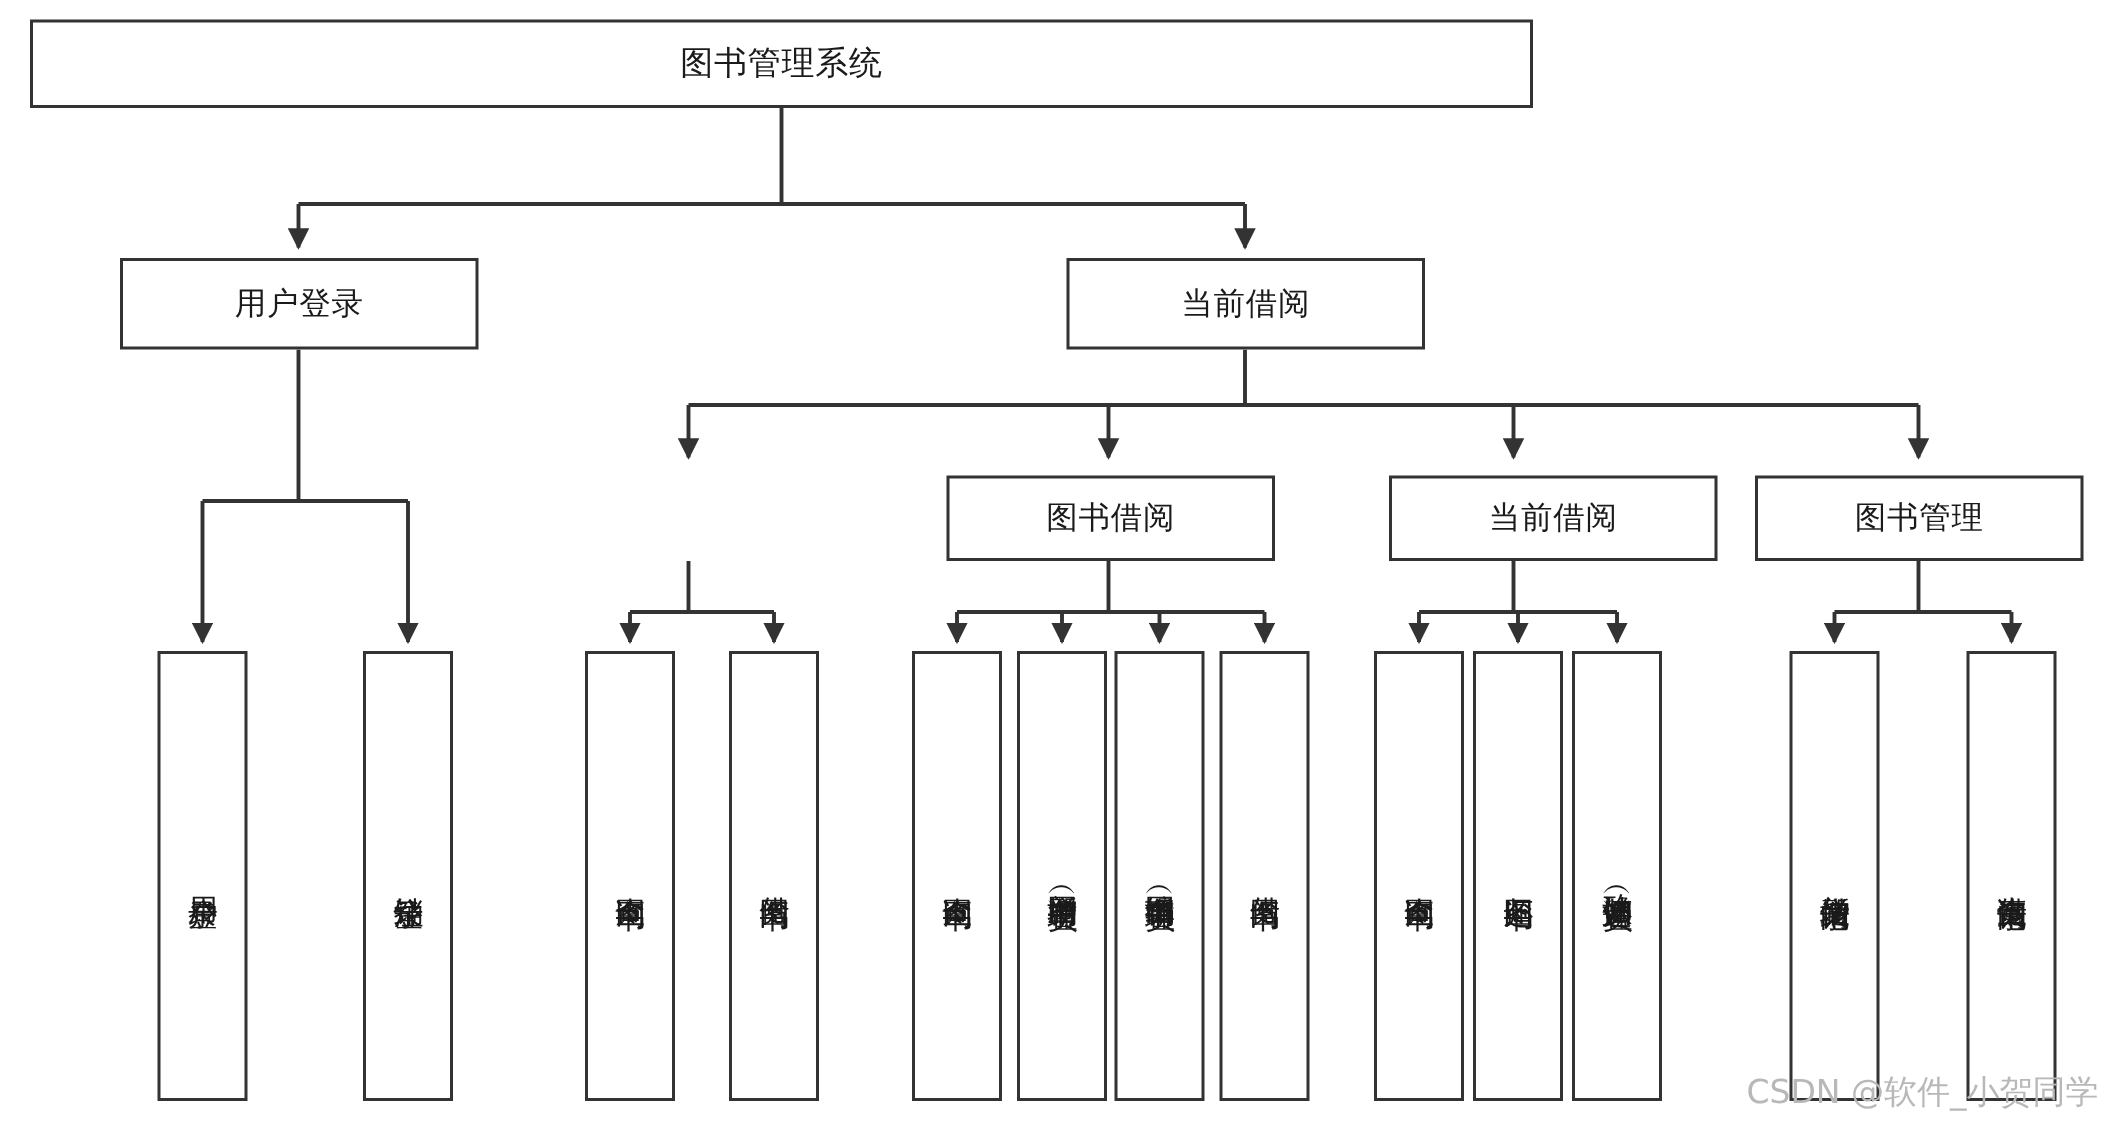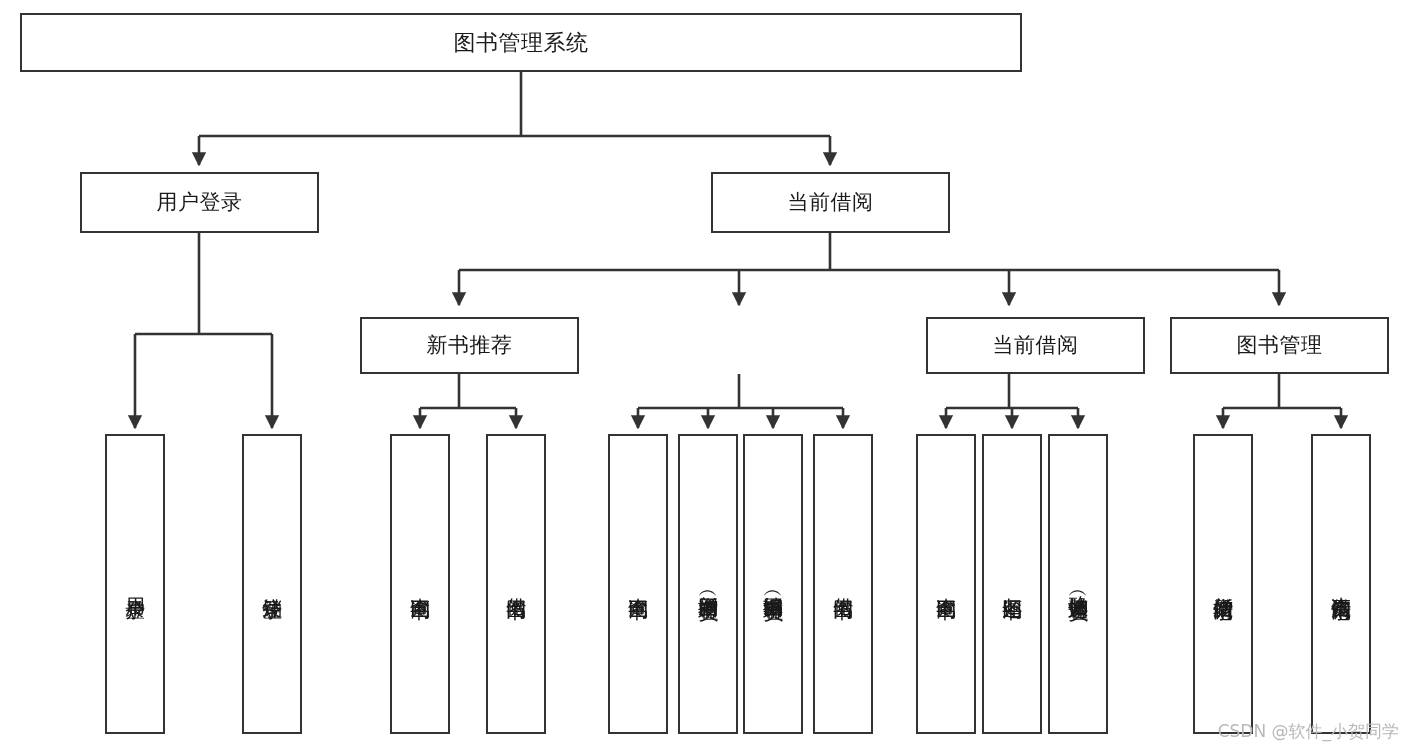--- a/index.html
+++ b/index.html
@@ -55,21 +55,21 @@
     white-space: nowrap;
     max-height: 100%;
   }
   .node.root .label { font-size: 22px; }
   .node.lvl1 .label { font-size: 21px; }
   .node.lvl2 .label { font-size: 21px; }
   #watermark {
     position: absolute;
     right: 6px;
     bottom: 4px;
-    font-size: 17px;
+    font-size: 22px;
     color: #b8b8b8;
     white-space: nowrap;
     z-index: 5;
     font-family: "DejaVu Sans", "Liberation Sans", sans-serif;
   }
 </style>
 </head>
 <body>
 
 <div id="canvas">
@@ -129,24 +129,24 @@
   </div>
 
   <div class="node lvl1" style="left:80px; top:172px; width:239px; height:61px;">
     <span class="label">用户登录</span>
   </div>
 
   <div class="node lvl1" style="left:711px; top:172px; width:239px; height:61px;">
     <span class="label">当前借阅</span>
   </div>
 
-  <div class="node lvl2" style="left:360px; top:317px; width:219px; height:57px;">
-    <span class="label">新书推荐</span>
-  </div>
-
+
+  <div class="node lvl2" style="left:631px; top:317px; width:219px; height:57px;">
+    <span class="label">图书借阅</span>
+  </div>
 
   <div class="node lvl2" style="left:900px; top:317px; width:219px; height:57px;margin-left:26px;">
     <span class="label">当前借阅</span>
   </div>
 
   <div class="node lvl2" style="left:1170px; top:317px; width:219px; height:57px;">
     <span class="label">图书管理</span>
   </div>
 
   <div class="node vertical" style="left:105px; top:434px; width:60px; height:300px;">

